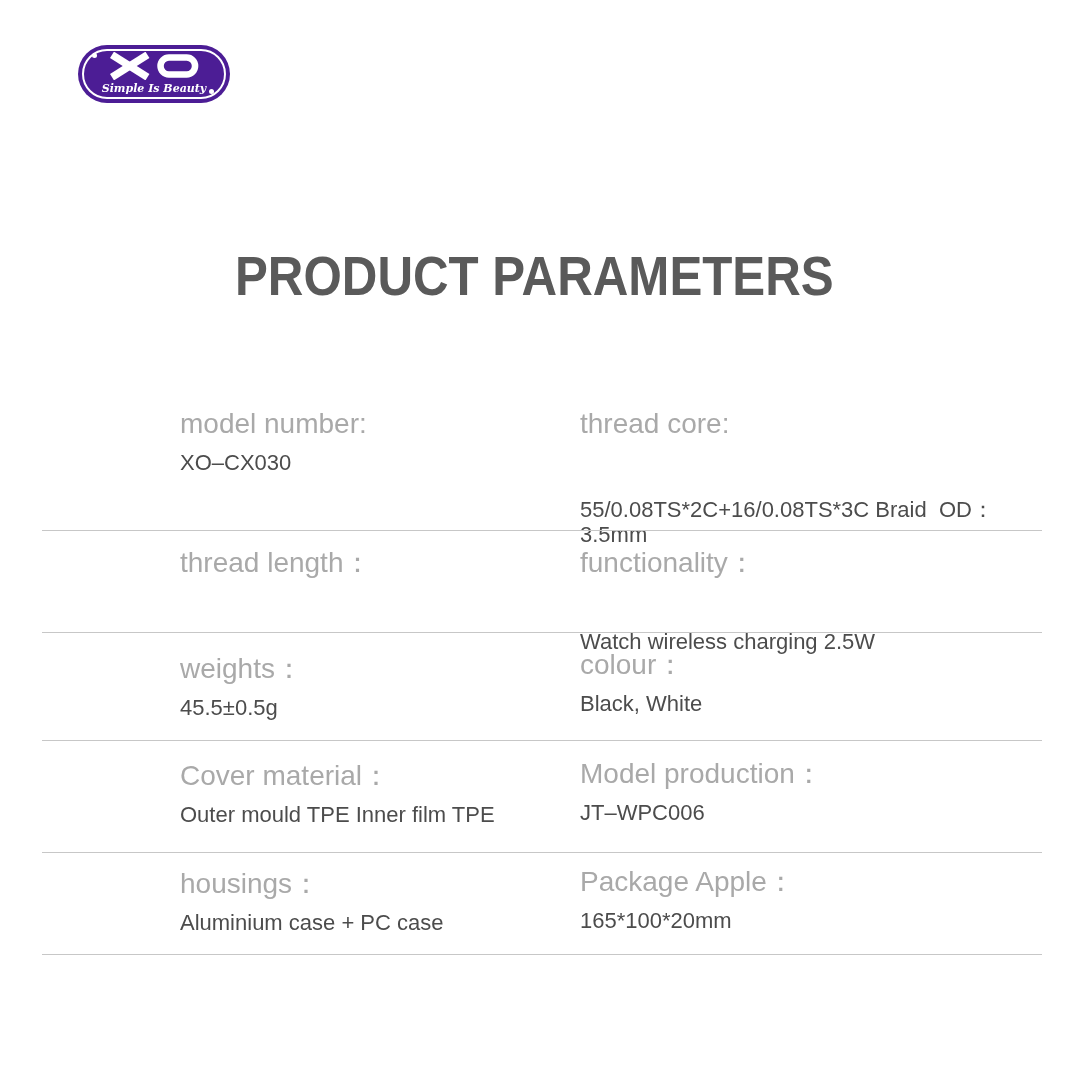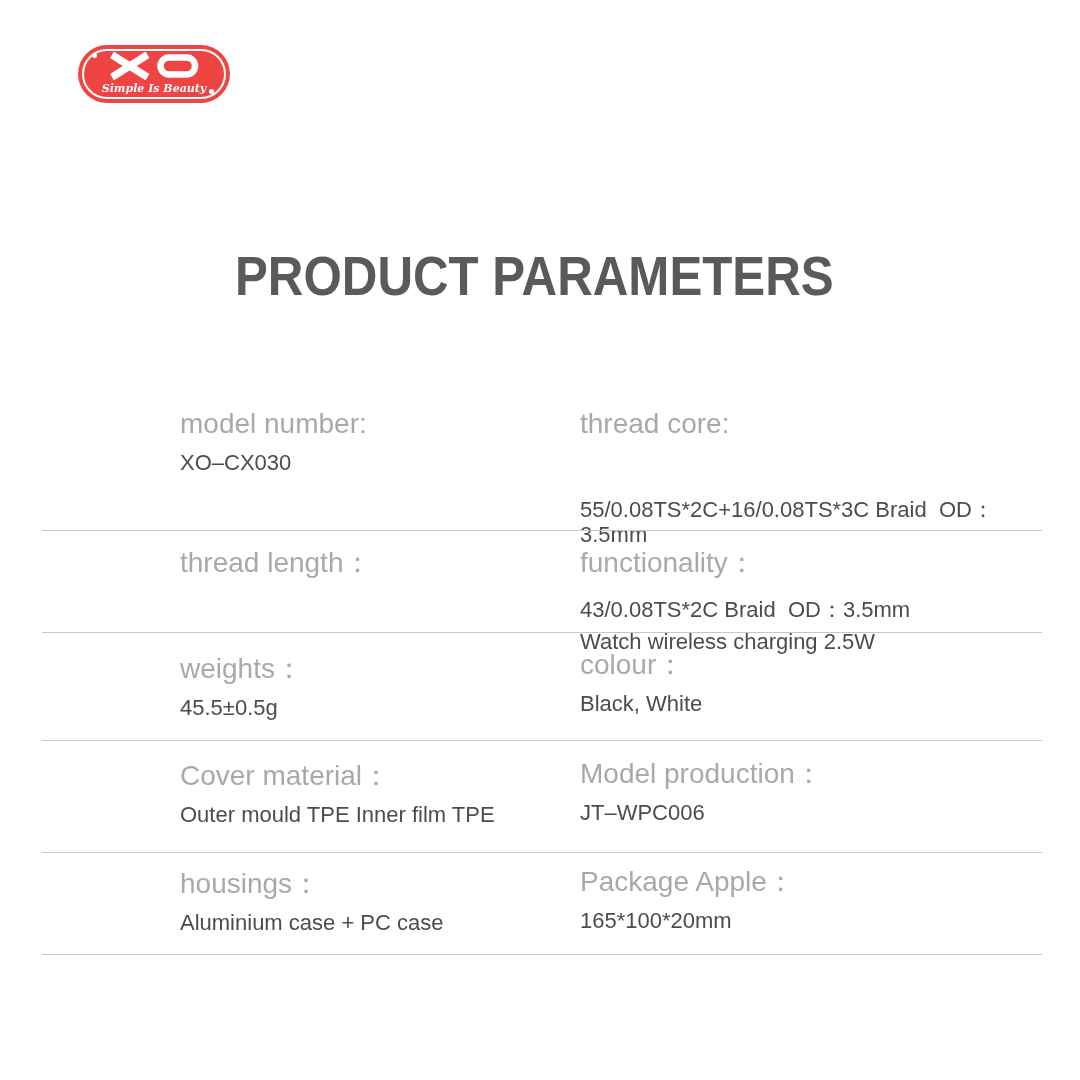--- a/index.html
+++ b/index.html
@@ -3,21 +3,21 @@
 <meta charset="utf-8">
 <style>
   html,body{margin:0;padding:0;}
   body{
     width:1080px;height:1080px;position:relative;background:#ffffff;
     font-family:"Liberation Sans", sans-serif;overflow:hidden;
   }
   
   .logo{
     position:absolute;left:78px;top:45px;width:152px;height:58px;
-    background:#ef4444;border-radius:29px;
+    background:#4c1d95;border-radius:29px;
   }
   .logo .inner-ring{
     position:absolute;left:4px;top:4px;right:4px;bottom:4px;
     border:2px solid #ffffff;border-radius:25px;
   }
   .logo .xo-mark{position:absolute;left:0;right:0;top:7px;text-align:center;}
   .logo .tagline{
     position:absolute;left:0;right:0;bottom:9px;text-align:center;
     color:#ffffff;font-family:"DejaVu Serif", serif;
     font-style:italic;font-weight:bold;font-size:11px;line-height:11px;
@@ -61,21 +61,20 @@
 <div class="page-title">PRODUCT PARAMETERS</div>
 
 <div class="cell col-left" style="top:412px">
   <div class="label">model number:</div>
   <div class="value">XO–CX030</div>
 </div>
 <div class="cell col-right" style="top:412px">
   <div class="label">thread core:</div>
   <div class="value" style="margin-top:11px">
     <div>55/0.08TS*2C+16/0.08TS*3C Braid  OD：3.5mm</div>
-    <div>43/0.08TS*2C Braid  OD：3.5mm</div>
   </div>
 </div>
 <div class="divider" style="top:530px"></div>
 
 <div class="cell col-left" style="top:551px">
   <div class="label">thread length：</div>
 </div>
 <div class="cell col-right" style="top:551px">
   <div class="label">functionality：</div>
   <div class="value tight">

